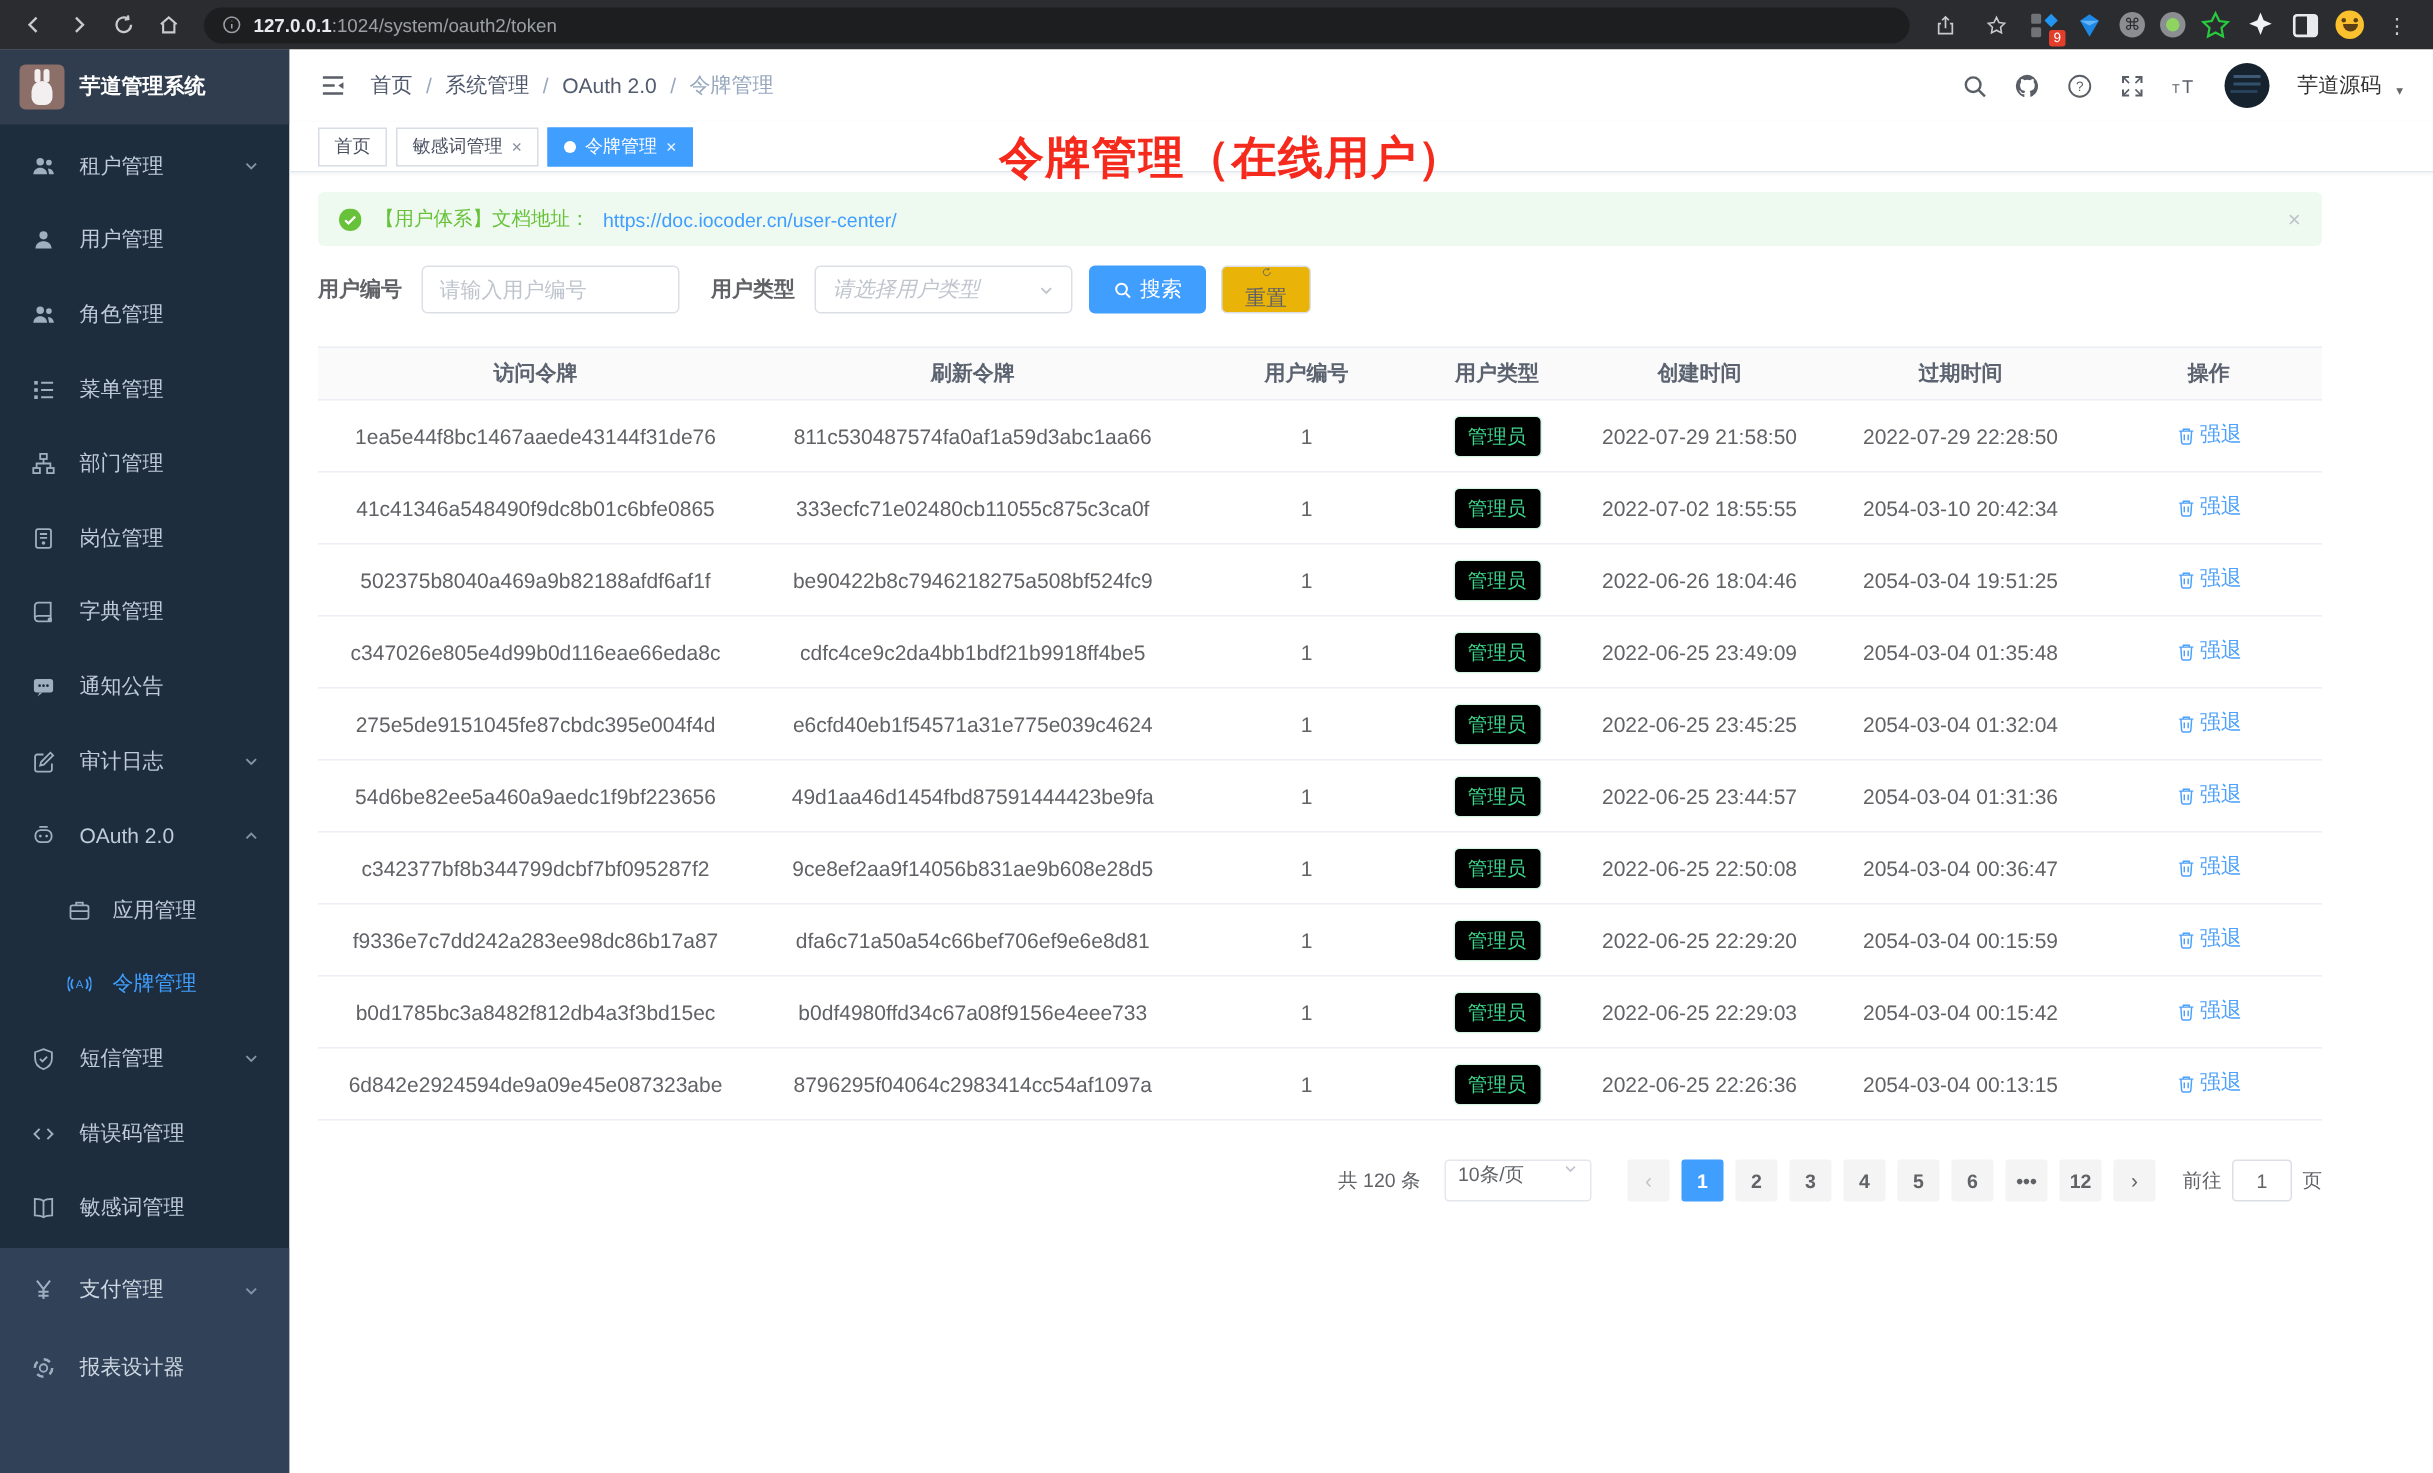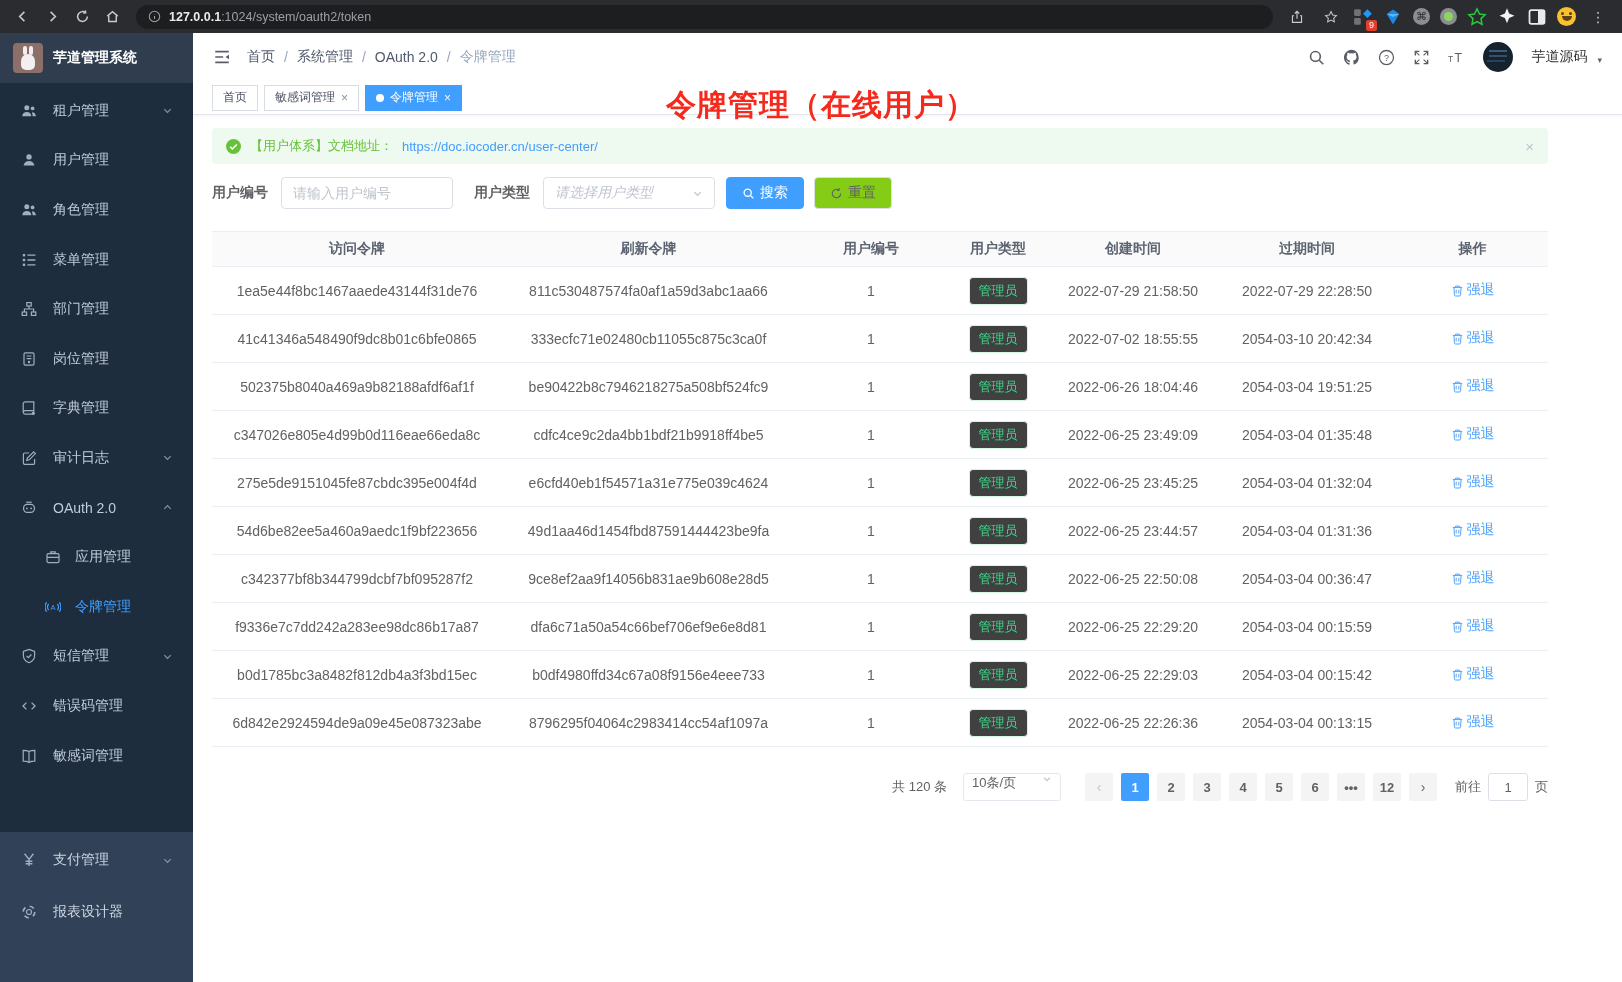--- a/index.html
+++ b/index.html
@@ -112,31 +112,31 @@
   .f-input::placeholder { color:#bfc4cd; }
   .f-select { display:flex; align-items:center; justify-content:space-between; cursor:pointer; }
   .f-select .ph { color:#bfc4cd;font-style:italic; }
   .f-select .caret { color:#c0c4cc; display:flex; }
   .f-select .caret svg { width:11px; height:11px; }
   .gap-group { margin-left:21px; }
   .btn { height:32px; border-radius:4px; font-size:14px; display:inline-flex; align-items:center;
     gap:5px; padding:0 15px; cursor:pointer; font-family:"Liberation Sans", sans-serif; }
   .btn svg { width:13px; height:13px; }
   .btn-primary { background:#409eff; border:1px solid #409eff; color:#fff; margin-left:11px; }
-  .btn-plain { background:#84cc16; border:1px solid #dcdfe6; color:#606266; margin-left:10px; }
+  .btn-plain { background:#eab308; border:1px solid #dcdfe6; color:#606266; margin-left:10px;flex-direction:column; }
 
   
   .ttable { margin-top:22px; width:100%; font-size:14px; color:#606266; }
   .trow { display:grid; grid-template-columns:290px 293px 152px 102px 168px 180px 151px;
     align-items:center; border-bottom:1px solid #ebeef5; }
   .trow > div { text-align:center; padding:0 4px; overflow:hidden; white-space:nowrap; }
   .thead { background:#fafafa; border-top:1px solid #ebeef5; height:36px; color:#5c6370;
     font-weight:bold; }
   .tbody-row { height:48px; }
-  .badge { display:inline-block; background:#404040; color:#3dd68c; font-size:13px;
+  .badge { display:inline-block; background:#000000; color:#3dd68c; font-size:13px;
     padding:4px 9px; border-radius:4px; border:1px solid #d4f5e4; }
   .action-link { color:#4ba0fb; cursor:pointer; display:inline-flex; align-items:center; gap:3px; }
   .action-link svg { width:13px; height:13px; }
 
   
   .pagination { margin-top:26px; display:flex; align-items:center; justify-content:flex-end;
     gap:8px; font-size:13px; color:#606266; }
   .pg-total { margin-right:8px; }
   .pg-size { width:98px; height:28px; border:1px solid #e4e7ed; border-radius:3px; display:flex;
     justify-content:space-between; padding:0 8px; color:#606266;
@@ -325,20 +325,32 @@
             <svg viewBox="0 0 16 16" fill="none" stroke="currentColor" stroke-width="1.2">
               <path d="M4.4 1.8h8.4v12.4H4.4A2.2 2.2 0 0 1 2.2 12V4a2.2 2.2 0 0 1 2.2-2.2z"></path>
               <path d="M2.2 11.6c.6-.7 1.3-1 2.2-1h8.4"></path>
               <circle cx="12.2" cy="13.2" r="1.5" fill="currentColor" stroke="none"></circle>
             </svg>
           </span>
           <span class="mi-label">字典管理</span>
         </div>
         <div class="menu-item">
           <span class="mi-icon">
+            <svg viewBox="0 0 16 16">
+              <rect x="1.6" y="2.6" width="12.8" height="9" rx="1.8" fill="currentColor"></rect>
+              <path d="M5.4 11.6L4 14.4l3.4-2.8z" fill="currentColor"></path>
+              <circle cx="5.4" cy="7.1" r=".9" fill="#1e2d3d"></circle>
+              <circle cx="8" cy="7.1" r=".9" fill="#1e2d3d"></circle>
+              <circle cx="10.6" cy="7.1" r=".9" fill="#1e2d3d"></circle>
+            </svg>
+          </span>
+          <span class="mi-label">通知公告</span>
+        </div>
+        <div class="menu-item">
+          <span class="mi-icon">
             <svg viewBox="0 0 16 16" fill="none" stroke="currentColor" stroke-width="1.2">
               <path d="M13.6 9v4a1.4 1.4 0 0 1-1.4 1.4H3.8A1.4 1.4 0 0 1 2.4 13V4.4A1.4 1.4 0 0 1 3.8 3H8"></path>
               <path d="M12.6 1.8l1.8 1.8-6.2 6.2-2.4.6.6-2.4z"></path>
             </svg>
           </span>
           <span class="mi-label">审计日志</span>
           <span class="mi-chevron down">
             <svg viewBox="0 0 12 12" fill="none" stroke="currentColor" stroke-width="1.4">
               <path d="M2.5 4.5L6 8l3.5-3.5"></path>
             </svg>

